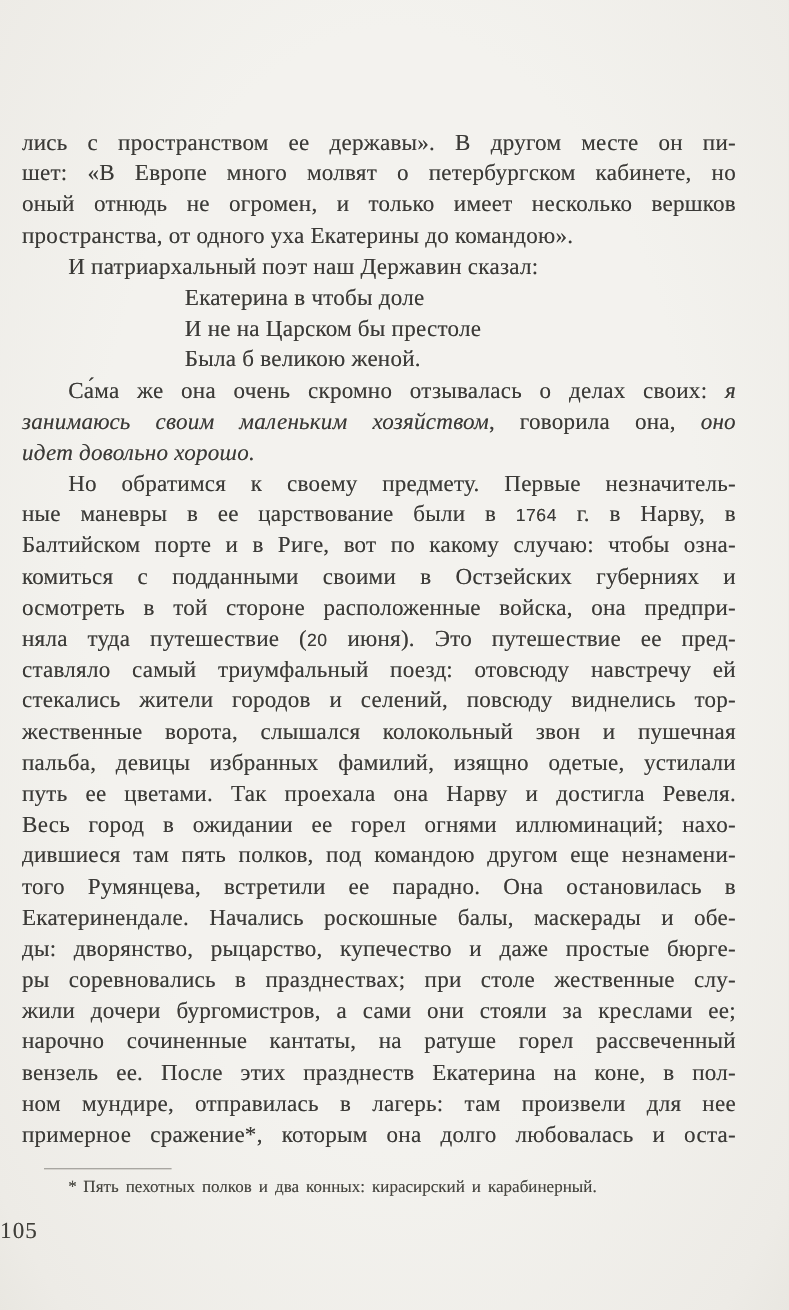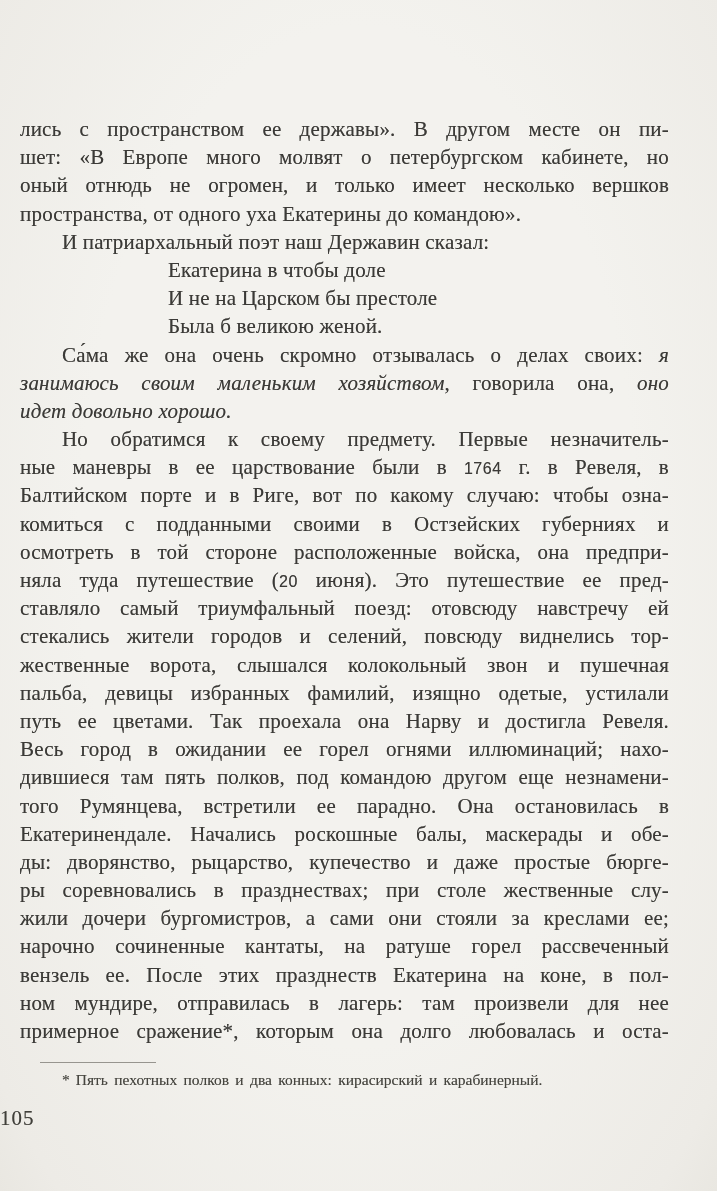--- a/index.html
+++ b/index.html
@@ -80,21 +80,21 @@
       <div class="line"><span class="seg">оный отнюдь не огромен, и только имеет несколько вершков</span></div>
       <div class="line njust"><span class="seg">пространства, от одного уха Екатерины до командою».</span></div>
       <div class="line njust indent"><span class="seg">И патриархальный поэт наш Державин сказал:</span></div>
       <div class="line verse njust"><span class="seg">Екатерина в чтобы доле</span></div>
       <div class="line verse njust"><span class="seg">И не на Царском бы престоле</span></div>
       <div class="line verse njust"><span class="seg">Была б великою женой.</span></div>
       <div class="line indent"><span class="seg">Са́ма же она очень скромно отзывалась о делах своих: </span><span class="seg it">я</span></div>
       <div class="line"><span class="seg it">занимаюсь своим маленьким хозяйством</span><span class="seg">, говорила она, </span><span class="seg it">оно</span></div>
       <div class="line njust"><span class="seg it">идет довольно хорошо.</span></div>
       <div class="line indent"><span class="seg">Но обратимся к своему предмету. Первые незначитель-</span></div>
-      <div class="line"><span class="seg">ные маневры в ее царствование были в </span><span class="seg num">1764</span><span class="seg"> г. в Ревеля, в</span></div>
+      <div class="line"><span class="seg">ные маневры в ее царствование были в </span><span class="seg num">1764</span><span class="seg"> г. в Нарву, в</span></div>
       <div class="line"><span class="seg">Балтийском порте и в Риге, вот по какому случаю: чтобы озна-</span></div>
       <div class="line"><span class="seg">комиться с подданными своими в Остзейских губерниях и</span></div>
       <div class="line"><span class="seg">осмотреть в той стороне расположенные войска, она предпри-</span></div>
       <div class="line"><span class="seg">няла туда путешествие (</span><span class="seg num">20</span><span class="seg"> июня). Это путешествие ее пред-</span></div>
       <div class="line"><span class="seg">ставляло самый триумфальный поезд: отовсюду навстречу ей</span></div>
       <div class="line"><span class="seg">стекались жители городов и селений, повсюду виднелись тор-</span></div>
       <div class="line"><span class="seg">жественные ворота, слышался колокольный звон и пушечная</span></div>
       <div class="line"><span class="seg">пальба, девицы избранных фамилий, изящно одетые, устилали</span></div>
       <div class="line"><span class="seg">путь ее цветами. Так проехала она Нарву и достигла Ревеля.</span></div>
       <div class="line"><span class="seg">Весь город в ожидании ее горел огнями иллюминаций; нахо-</span></div>

